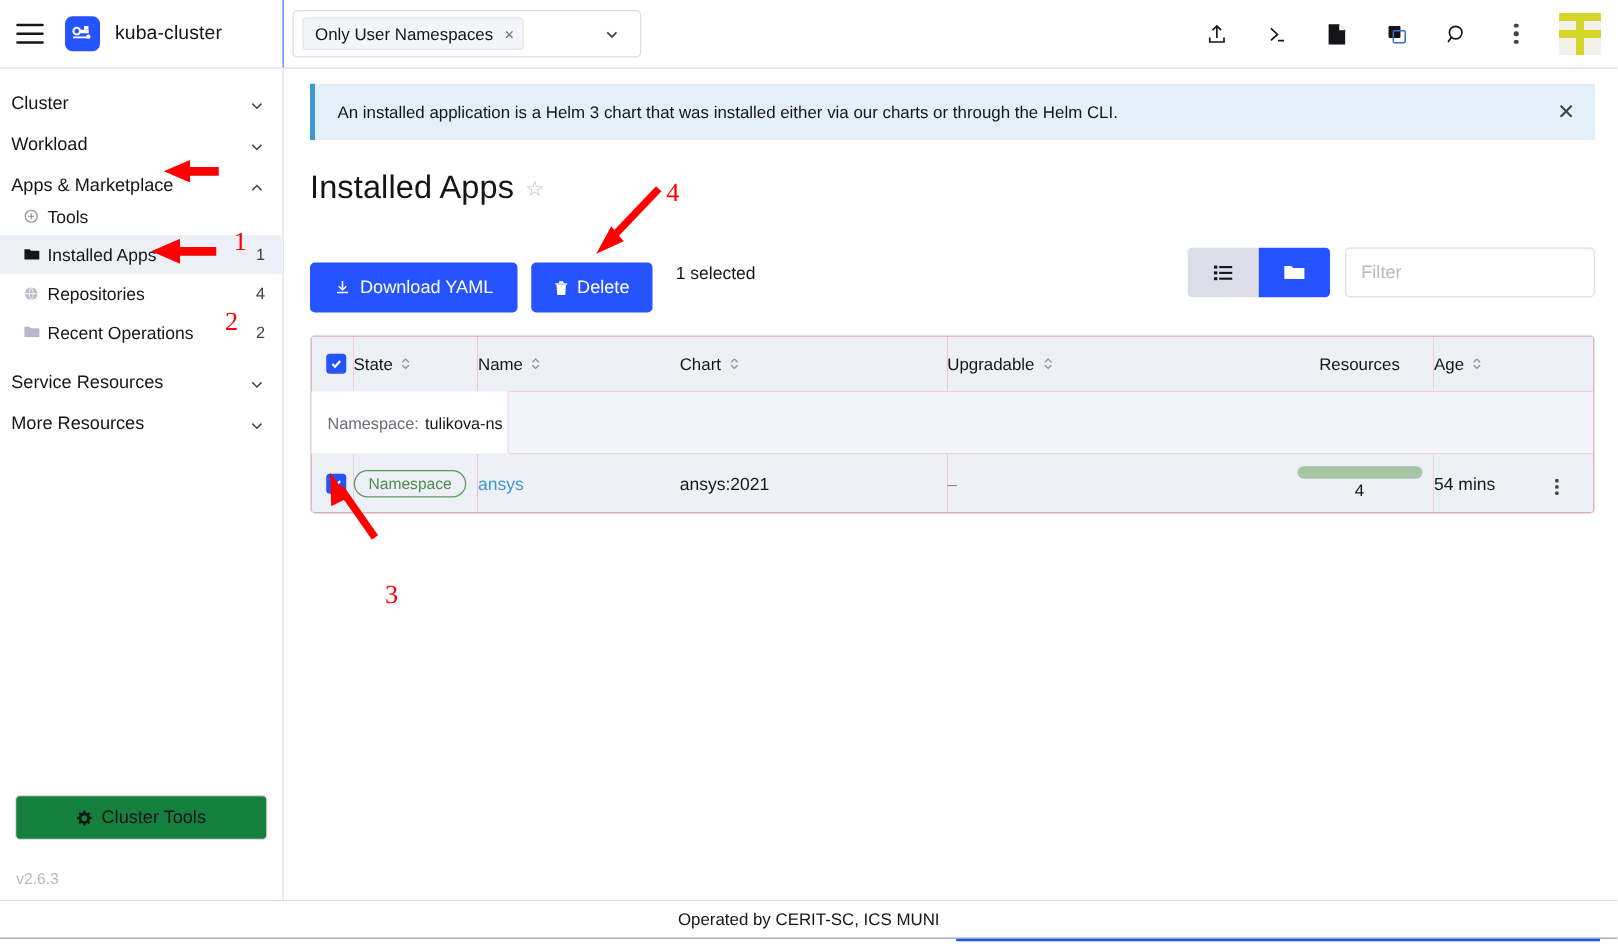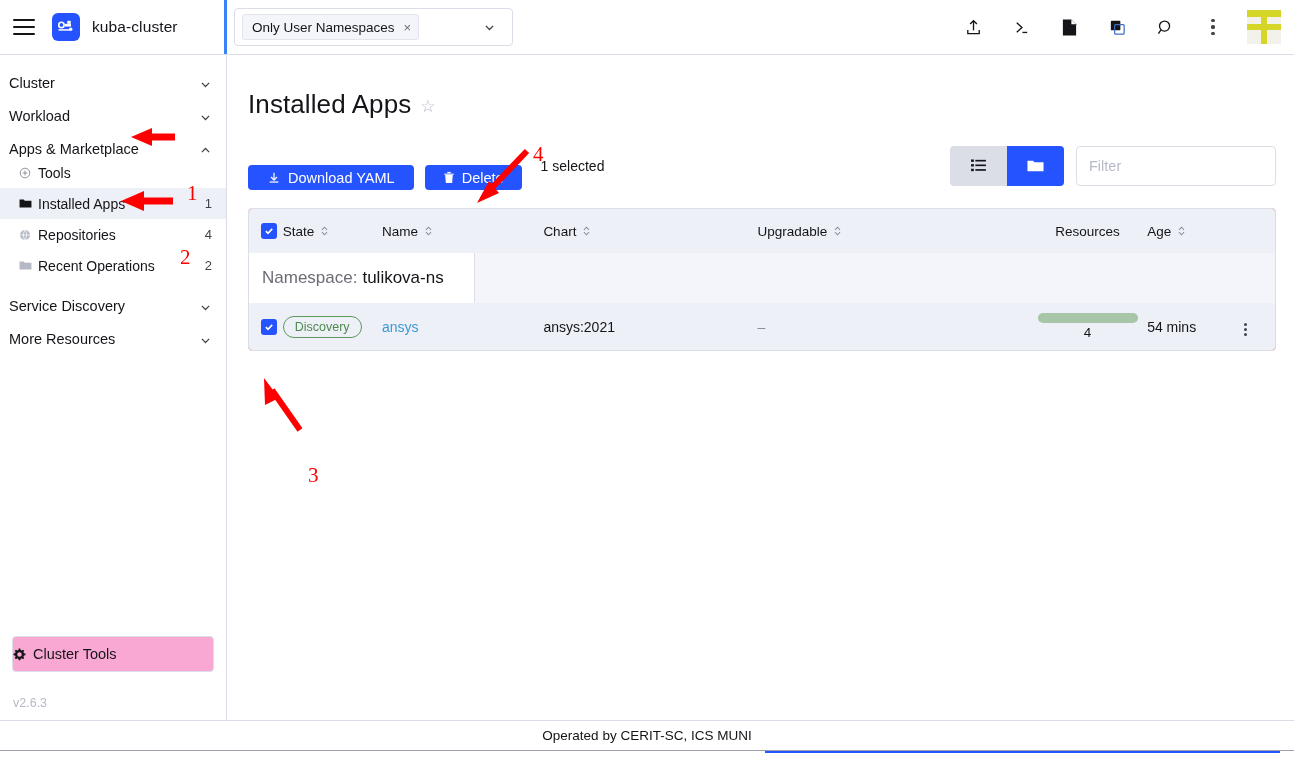--- a/index.html
+++ b/index.html
@@ -22,21 +22,21 @@
     height: 55px; min-height: 55px;
     display: flex; align-items: center;
     border-bottom: 1px solid #dcdee7;
     background: #fff;
     position: relative;
   }
   .hdr-left {
     width: 227px; min-width: 227px;
     display: flex; align-items: center;
     height: 100%;
-    border-right: 3px solid #3b82f6;
+    border-right: 1px solid #3b82f6;
     padding-left: 13px;
   }
   .hamburger {
     width: 22px; height: 16px;
     display: flex; flex-direction: column; justify-content: space-between;
     cursor: pointer;
   }
   .hamburger span { display: block; height: 2px; background: #141419; border-radius: 1px; }
   .logo {
     width: 28px; height: 28px; border-radius: 6px;
@@ -144,22 +144,22 @@
   .nav-child .count { margin-left: auto; font-size: 13px; color: #41424a; }
 
   .sidebar-bottom {
     margin-top: auto;
     padding: 0 12px 10px 12px;
   }
   .cluster-tools-btn {
     width: 100%; height: 36px;
     border: 1px solid #dcdee7;
     border-radius: 4px;
-    background: #f9a8d4;
-    display: flex; align-items: center; 
+    background: #15803d;
+    display: flex; align-items: center; justify-content: center;
     font-size: 14.5px; color: #141419;
     cursor: pointer;
   }
   .cluster-tools-btn .gear { margin-right: 7px; display: flex; }
   .version {
     margin-top: 24px;
     font-size: 12.5px;
     color: #b6b9c6;
     padding-left: 1px;
   }
@@ -194,21 +194,21 @@
   }
   .fav-star {
     margin-left: 9px; color: #b6b9c6; font-size: 17px; cursor: pointer;
     margin-top: 4px;
   }
   .toolbar {
     display: flex; align-items: center;
     margin-top: 21px;
   }
   .btn {
-    height: 25px;
+    height: 40px;
     border: none; border-radius: 4px;
     background: #2453ff;
     color: #fff;
     font-size: 14.5px;
     font-family: "Liberation Sans", sans-serif;
     display: inline-flex; align-items: center; justify-content: center;
     padding: 0 19px;
     cursor: pointer;
     margin-top: 24px;
   }
@@ -276,22 +276,22 @@
   .group-row td {
     background: #f4f5fa;
     padding: 0;
     height: 50px;
     position: relative;
   }
   .group-tab {
     display: inline-flex; align-items: center;
     background: #fff;
     height: 50px;
-    padding: 0 30px 0 13px;
-    font-size: 17px;
+    padding: 0 4px 0 13px;
+    font-size: 13px;
     color: #141419;
     border-right: 1px solid #dcdee7;
   }
   .group-tab b { font-weight: 400; }
   .group-tab .nslabel { color: #6c6c76; margin-right: 5px; }
 
   .data-row { height: 47px; background: #eef0f8; }
   .data-row td { padding: 0; font-size: 14px; vertical-align: middle; }
   .chk {
     width: 16px; height: 16px;
@@ -504,21 +504,21 @@
           <span class="cicon">
             <svg width="13" height="11" viewBox="0 0 14 12">
                 <path d="M0.5 1.6 h4.6 l1.1 1.3 h7.3 v7.5 h-13 z" fill="#b6b9c6"></path>
               </svg>
           </span>
           <span>Recent Operations</span>
           <span class="count">2</span>
         </div>
 
         <div class="nav-group">
-          <span>Service Discovery</span>
+          <span>Service Resources</span>
           <span class="gchev">
             <svg width="13" height="13" viewBox="0 0 16 16" fill="none" stroke="#41424a" stroke-width="1.5">
                 <path d="M3.5 6 L8 10.5 L12.5 6"></path>
               </svg>
           </span>
         </div>
 
 
         <div class="nav-group">
           <span>More Resources</span>
@@ -538,20 +538,24 @@
             </svg>
           </span>
           <span>Cluster Tools</span>
         </div>
         <div class="version">v2.6.3</div>
       </div>
     </div>
 
     <div class="main">
 
+      <div class="banner">
+        <span>An installed application is a Helm 3 chart that was installed either via our charts or through the Helm CLI.</span>
+        <span class="close">✕</span>
+      </div>
 
       <div class="page-title-row">
         <div class="page-title">Installed Apps</div>
         <div class="fav-star">☆</div>
       </div>
 
       <div class="toolbar">
         <button class="btn">
           <span class="bicon">
             <svg width="14" height="14" viewBox="0 0 16 16" fill="none" stroke="#fff" stroke-width="1.4">
@@ -681,21 +685,21 @@
             </tr>
             <tr class="data-row">
               <td class="col-chk" style="padding-left:12px">
                 <span class="chk">
                   <svg width="10" height="10" viewBox="0 0 12 12" fill="none" stroke="#fff" stroke-width="2">
                       <path d="M2.2 6.2 L4.8 8.8 L9.8 3.4"></path>
                     </svg>
                 </span>
               </td>
               <td class="col-state">
-                <span class="badge">Discovery</span>
+                <span class="badge">Namespace</span>
               </td>
               <td class="col-name">
                 <a class="link">ansys</a>
               </td>
               <td class="col-chart">ansys:2021</td>
               <td class="col-upg muted">–</td>
               <td class="col-res res-cell">
                 <div class="res-bar"></div>
                 <div class="res-count">4</div>
               </td>

